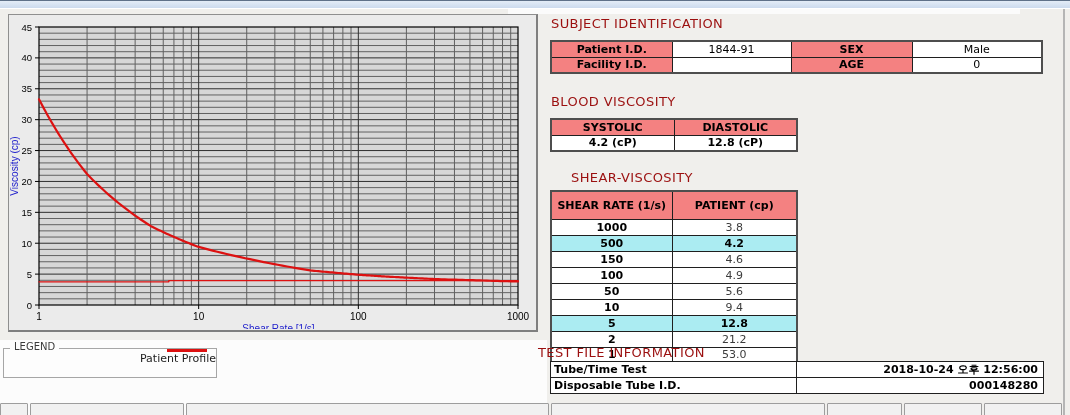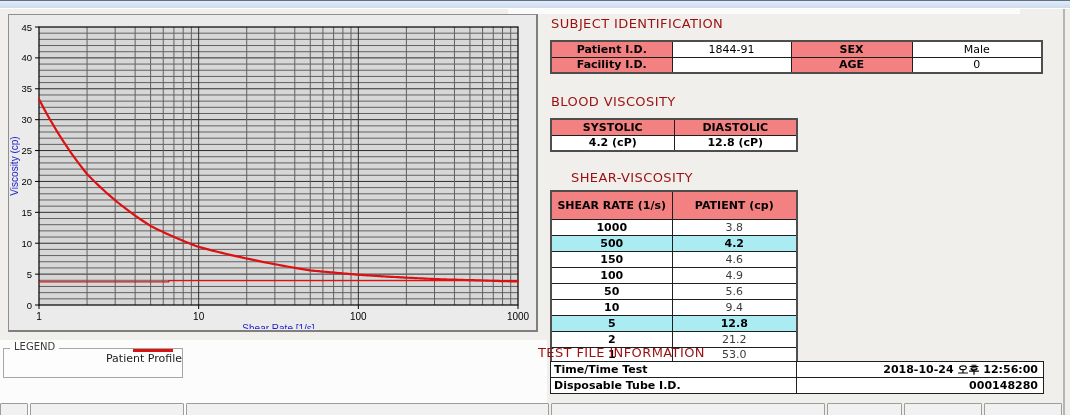--- a/index.html
+++ b/index.html
@@ -24,21 +24,21 @@
 
   
   .left-white{position:absolute;left:0;top:340px;width:547px;height:75px;background:#fcfcfc;}
 
   
   .chart-panel{position:absolute;left:8px;top:14px;width:530px;height:318px;
     background:#ebebeb;border:1px solid #8f8f8f;border-right:2px solid #7f7f7f;border-bottom:2px solid #7f7f7f;}
   .chart-panel svg{position:absolute;left:0;top:0;}
 
   
-  .legend-frame{position:absolute;left:3px;top:348px;width:180px;height:30px;
+  .legend-frame{position:absolute;left:3px;top:348px;width:214px;height:30px;
     background:#fdfdfd;border:1px solid #a6a6a6;}
   .legend-title{position:absolute;left:6px;top:-8px;background:#fdfdfd;padding:0 4px;
     font-size:10px;color:#3a3a3a;}
   .legend-row{display:flex;align-items:flex-end;height:100%;padding-left:12px;flex-direction:column;}
   .legend-swatch{width:40px;height:3px;background:var(--curve-red);margin-right:9px;}
   .legend-label{font-size:11px;color:#1c1c1c;}
 
   
   .section-title{position:absolute;font-size:13px;font-weight:normal;color:var(--title-red);
     letter-spacing:.4px;white-space:nowrap;}
@@ -285,21 +285,21 @@
     </table>
 
   <div class="section-title" style="left:538px;top:345px;">TEST FILE INFORMATION</div>
   <table class="data-table tfi-table" style="left:550px;top:361px;width:493px;border-width:1px;">
     <colgroup>
         <col style="width:246px">
         <col style="width:247px">
       </colgroup>
     <tbody>
         <tr>
-      <td class="tlabel">Time/Time Test</td>
+      <td class="tlabel">Tube/Time Test</td>
       <td class="tvalue">2018-10-24  오후 12:56:00</td>
     </tr>
     <tr>
       <td class="tlabel">Disposable Tube I.D.</td>
       <td class="tvalue">000148280</td>
     </tr>
   </tbody>
     </table>
 
   <div class="status-bar">

